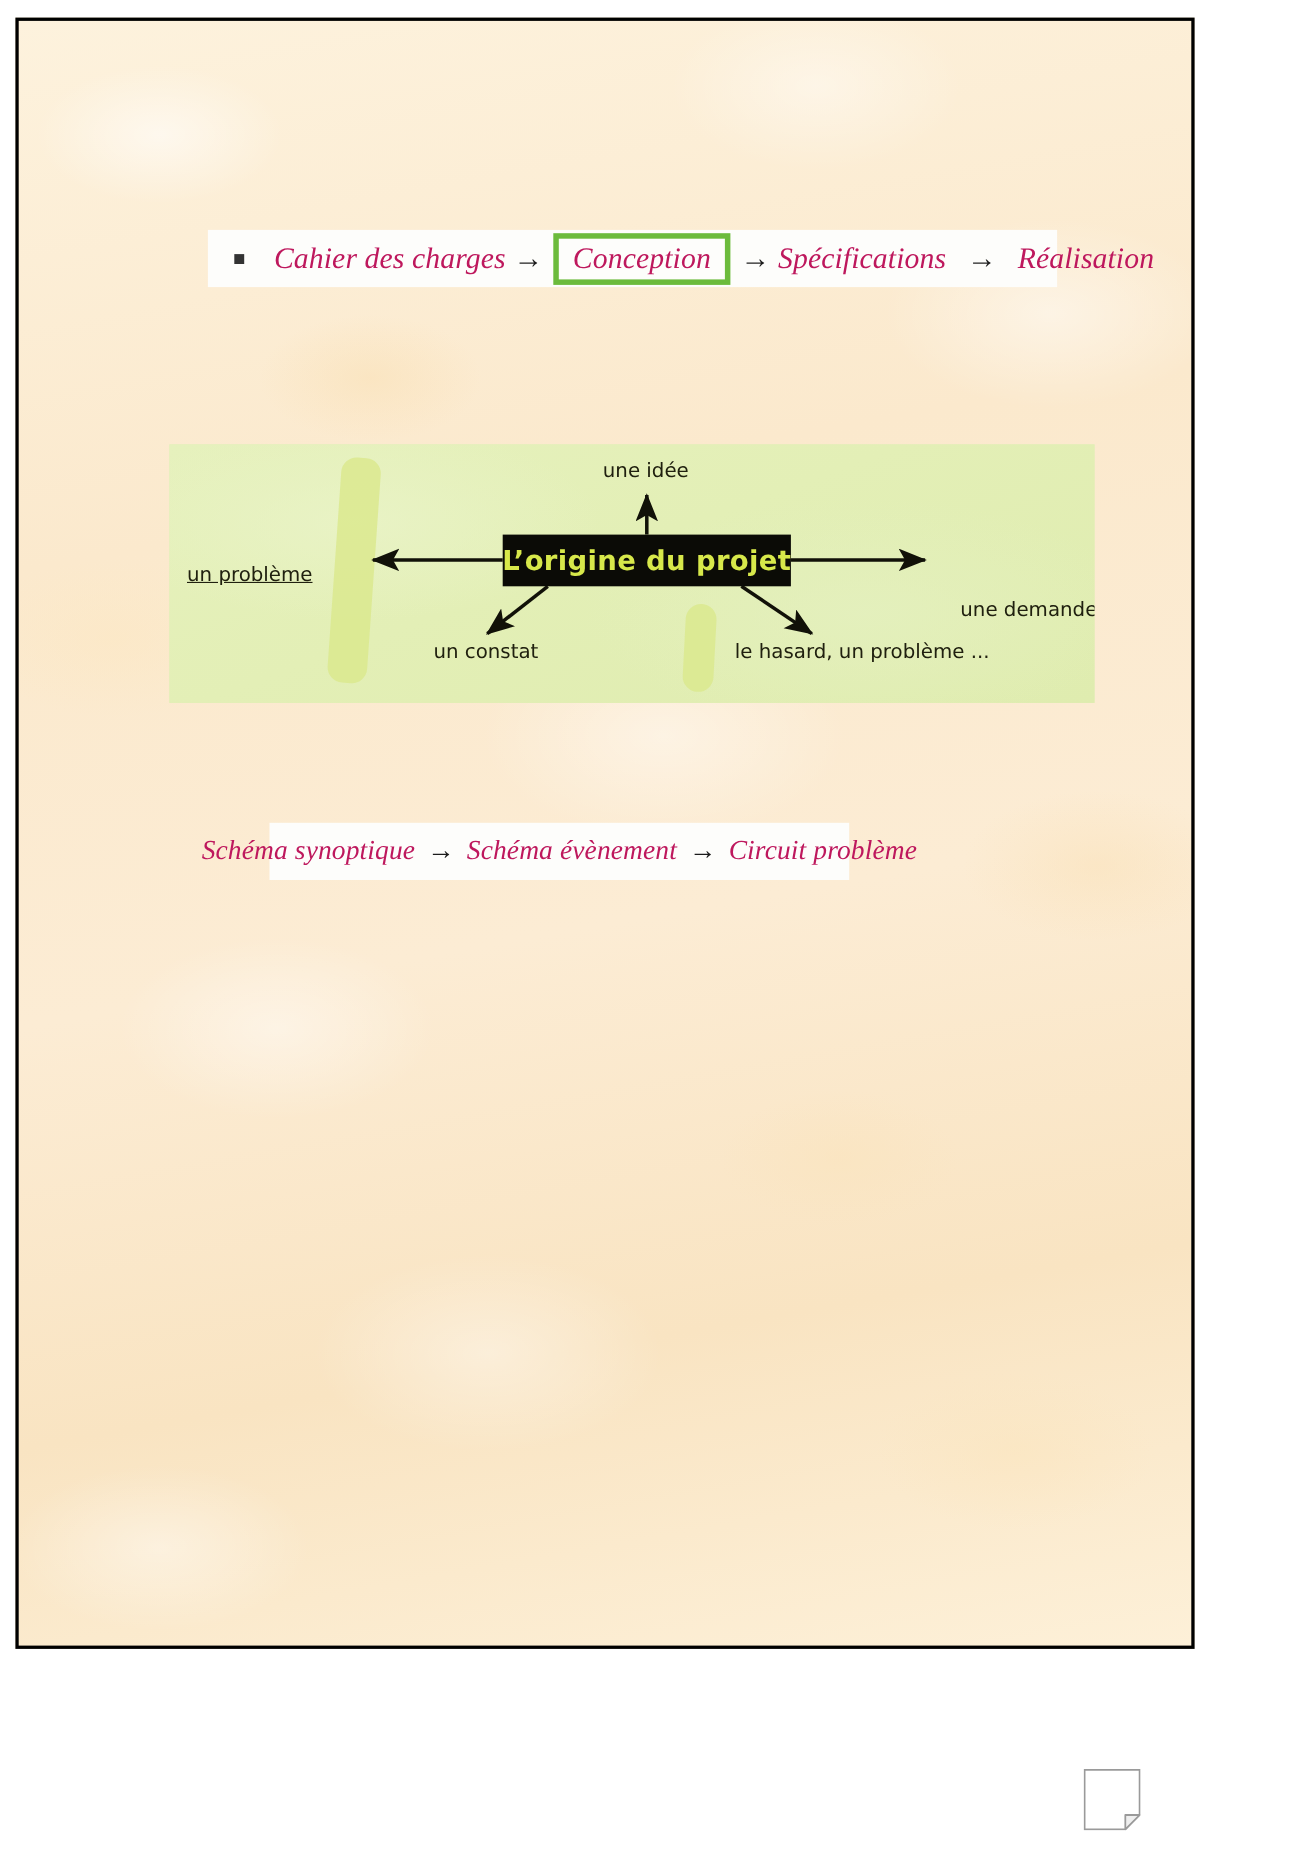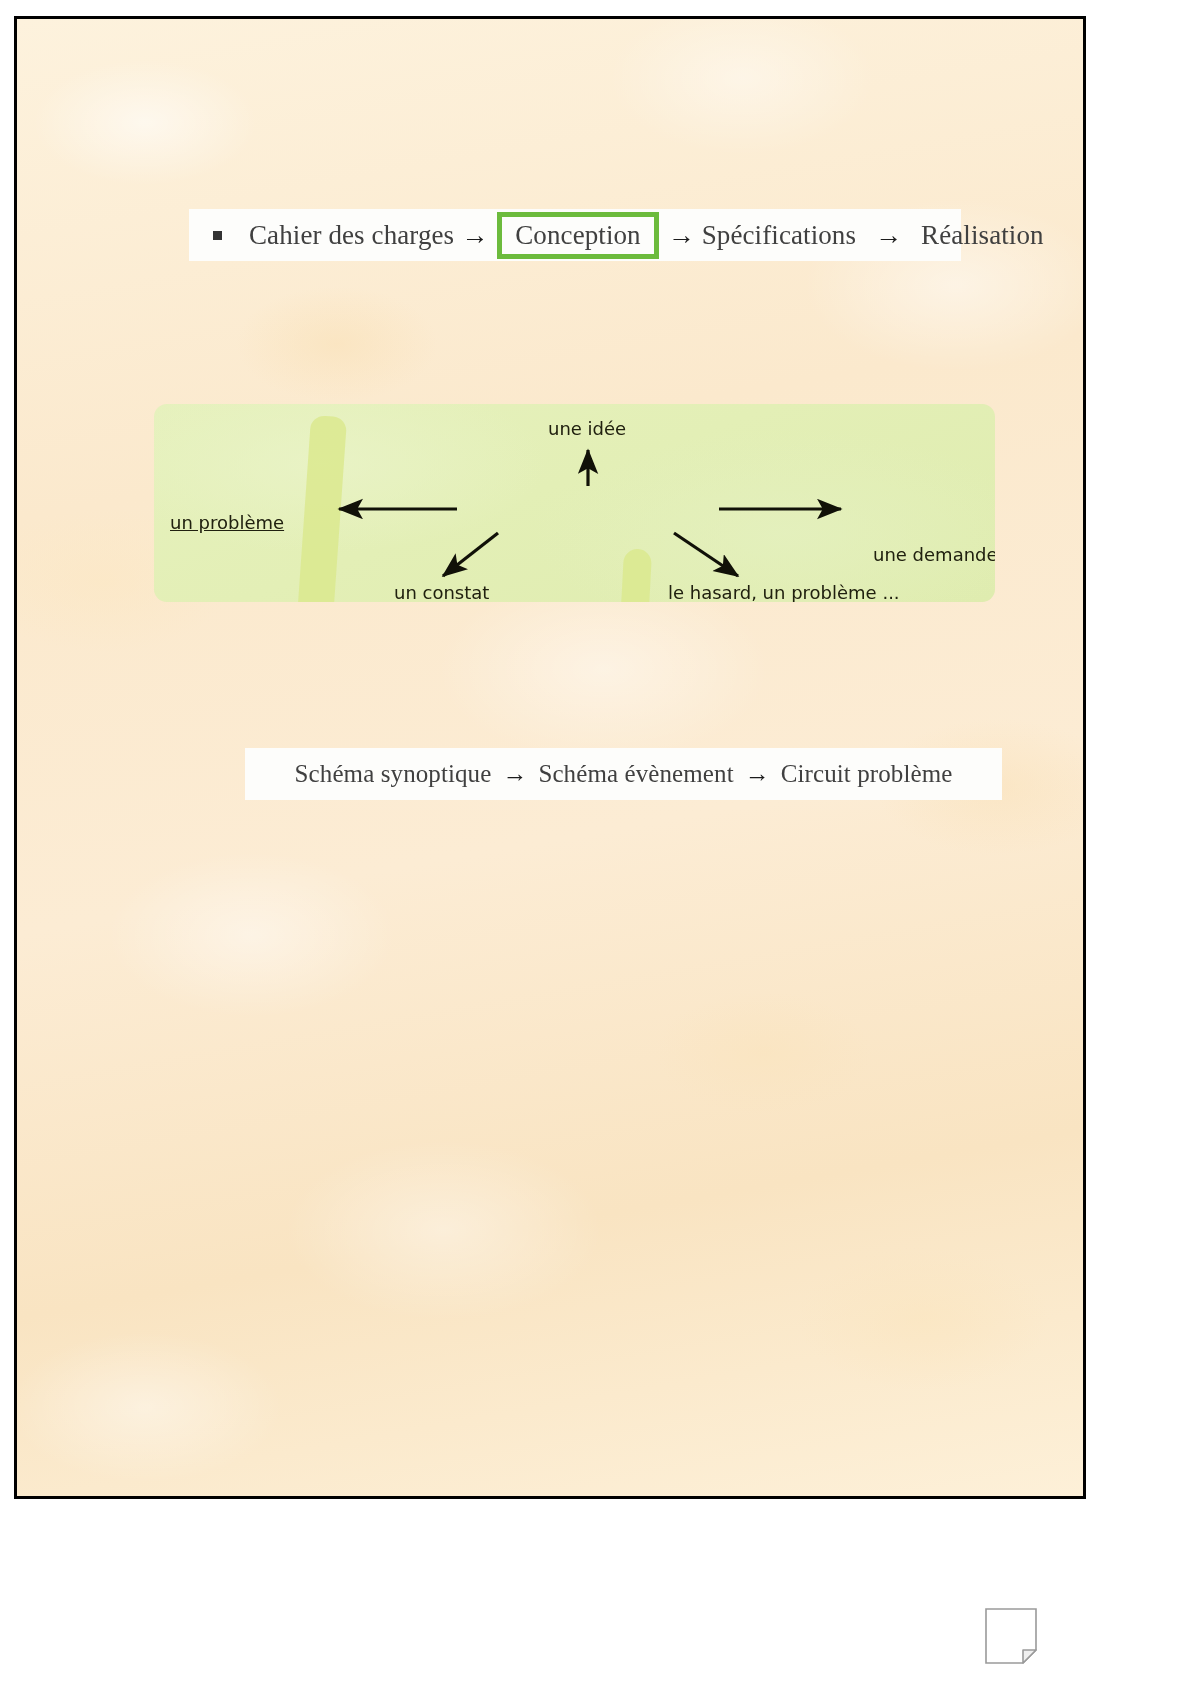--- a/index.html
+++ b/index.html
@@ -57,22 +57,23 @@
     display: inline-block;
     width: 9px;
     height: 9px;
     background: #333333;
     margin-left: 24px;
     margin-right: 27px;
     flex: 0 0 auto;
   }
   .flow-text {
     font-size: 27px;
-    color: #404040;
+    color: #be185d;
     letter-spacing: 0.1px;
+    font-style: italic;
   }
   .flow-arrow {
     font-size: 27px;
     color: #1b1b1b;
     padding: 0 7px;
   }
   .flow-arrow.wide {
     padding: 0 19px;
   }
   #conception-box {
@@ -87,28 +88,27 @@
     position: relative;
     top: 1px;
   }
 
   
   #origin-figure {
     position: absolute;
     left: 137px;
     top: 385px;
     width: 841px;
-    height: 198px;
+    height: 235px;
     overflow: hidden;
     background-color: #e1edb8;
     background-image:
       radial-gradient(ellipse 300px 120px at 20% 30%, rgba(233,243,198,0.9), rgba(233,243,198,0) 75%),
       radial-gradient(ellipse 340px 140px at 75% 65%, rgba(228,240,190,0.85), rgba(228,240,190,0) 75%),
       linear-gradient(160deg, #e6f1bd 0%, #e3efb6 45%, #dfecaf 100%);
-    border-radius: 13px;
   }
   .brush-stroke {
     position: absolute;
     background: #dbe98e;
     border-radius: 14px;
     opacity: 0.85;
   }
   #brush-left {
     left: 150px;
     top: 12px;
@@ -163,21 +163,21 @@
     top: 0;
     width: 841px;
     height: 214px;
   }
 
   
   #flow-line-2 {
     position: absolute;
     left: 228px;
     top: 729px;
-    width: 757px;
+    width: 527px;
     height: 52px;
     background: #fdfdfb;
     display: flex;
     align-items: center;
     justify-content: center;
     white-space: nowrap;
   }
   #flow-line-2 .flow-text {
     font-size: 25px;
   }
@@ -235,20 +235,23 @@
 
       <line x1="520" y1="129" x2="584" y2="172" stroke="#111108" stroke-width="3.2" marker-end="url(#ah)"></line>
     </svg>
 
     <div class="fig-label" id="label-idee">une idée</div>
     <div class="fig-label" id="label-probleme">un problème</div>
     <div class="fig-label" id="label-demande">une demande</div>
     <div class="fig-label" id="label-constat">un constat</div>
     <div class="fig-label" id="label-hasard">le hasard, un problème ...</div>
 
+    <div id="origin-core-box">
+      <span id="origin-core-label">L’origine du projet</span>
+    </div>
   </div>
 
   <div id="flow-line-2">
     <span class="flow-text">Schéma synoptique</span>
     <span class="flow-arrow">→</span>
     <span class="flow-text">Schéma évènement</span>
     <span class="flow-arrow">→</span>
     <span class="flow-text">Circuit problème</span>
   </div>
 

